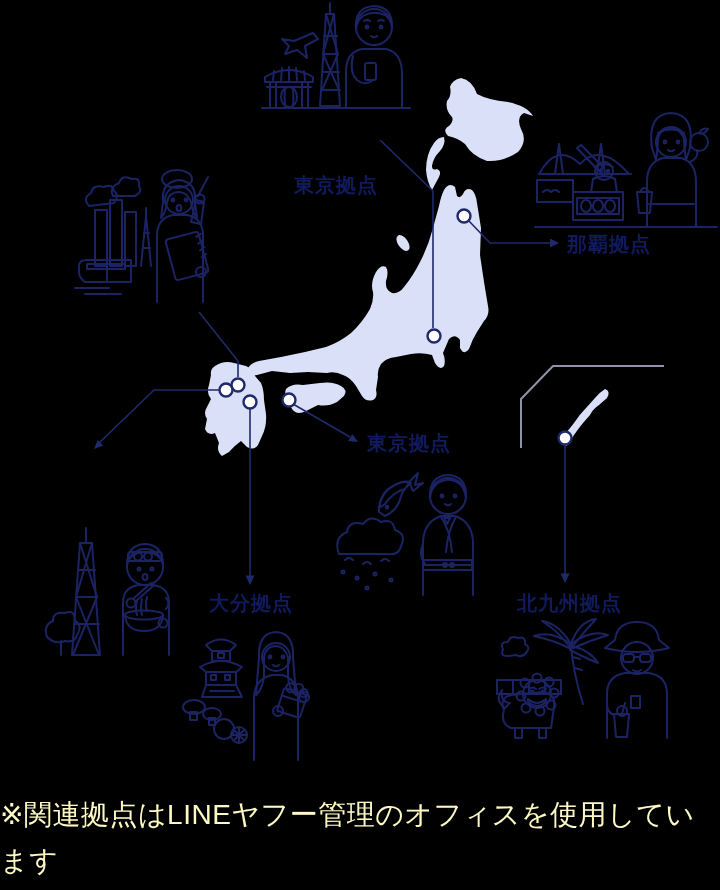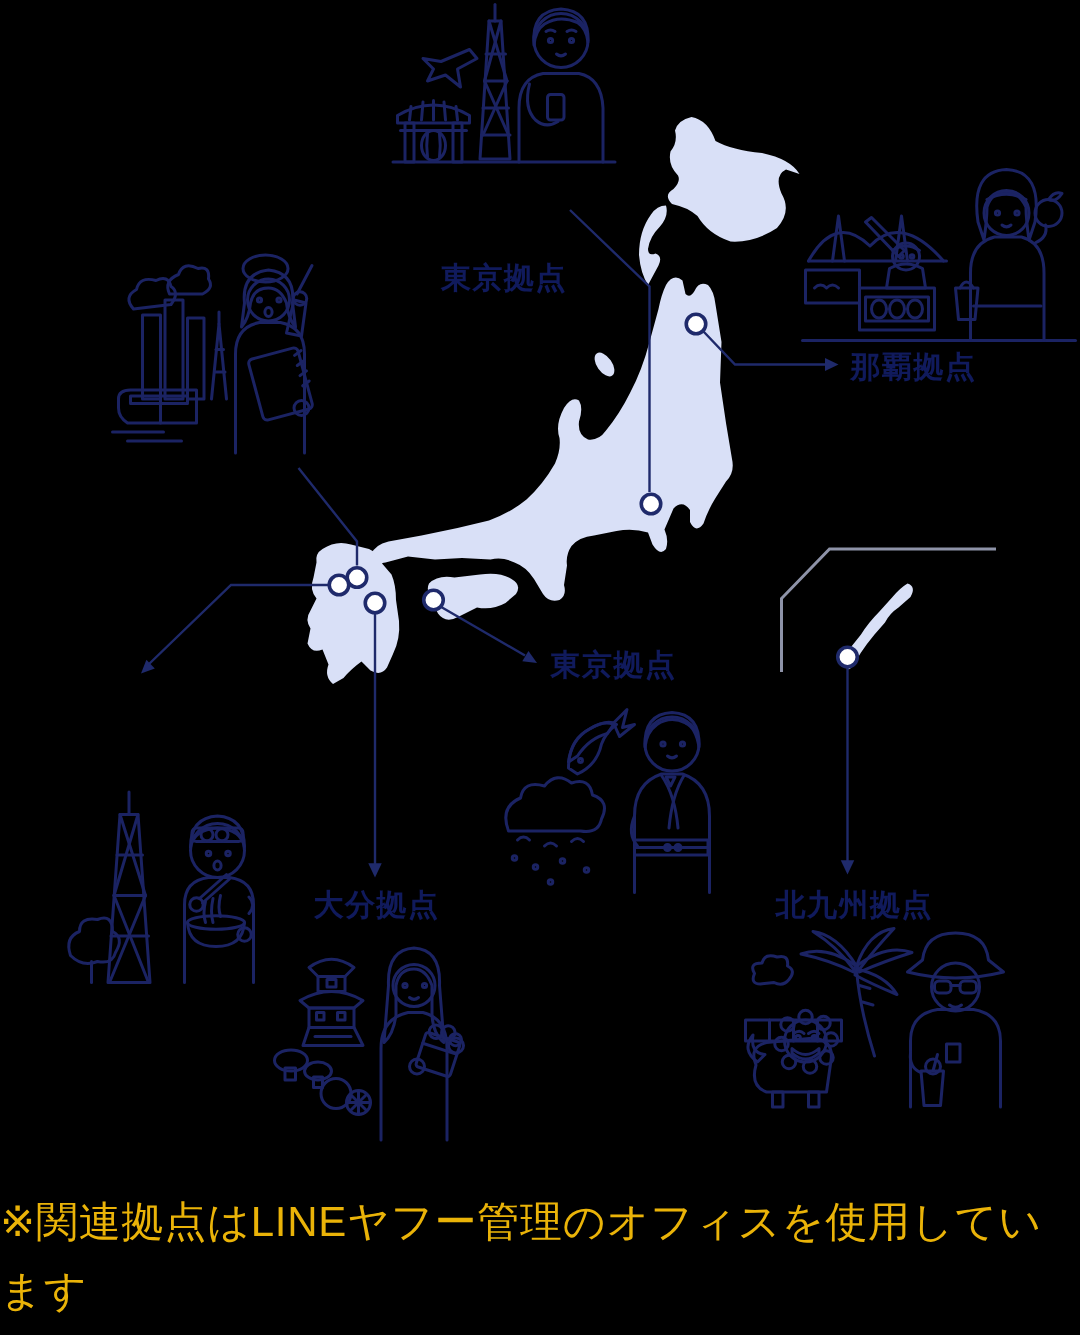--- a/index.html
+++ b/index.html
@@ -13,21 +13,21 @@
   .illus path, .illus line, .illus rect, .illus circle, .illus ellipse, .illus polyline {
     stroke:#1b2363; stroke-width:2; stroke-linecap:round; stroke-linejoin:round; fill:none;
   }
   .loc-label {
     position:absolute; font-weight:bold; font-size:20px; color:#101a5c;
     letter-spacing:1px; white-space:nowrap;
   }
   .hq-label { font-size:19px; line-height:28px; letter-spacing:0.5px; }
   .disclaimer {
     position:absolute; left:0; top:792px; width:718px;
-    font-size:28px; line-height:1.65; color:#eab308; letter-spacing:0.5px;
+    font-size:28px; line-height:1.65; color:#fef9c3; letter-spacing:0.5px;
   }
 </style>
 </head>
 <body>
 
 <div class="stage">
 
   <svg class="map-overlay" width="720" height="890" viewBox="0 0 720 890">
     <g fill="#d9e0f7" stroke="none">
       <path d="M461 78 Q472 80 477 94 Q488 100 508 102 Q527 106 533 116 L524 113 Q516 117 521 129 Q528 141 518 152 Q503 162 487 161 Q472 156 465 144 Q458 138 448 136 Q442 130 449 126 Q454 121 452 117 Q445 110 447 101 Q452 95 450 87 Q452 80 461 78 Z"></path>

